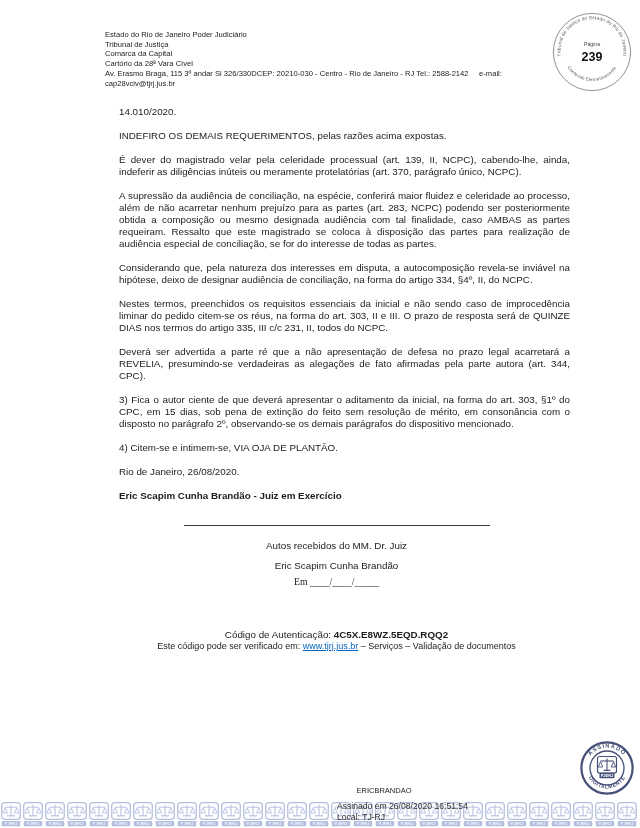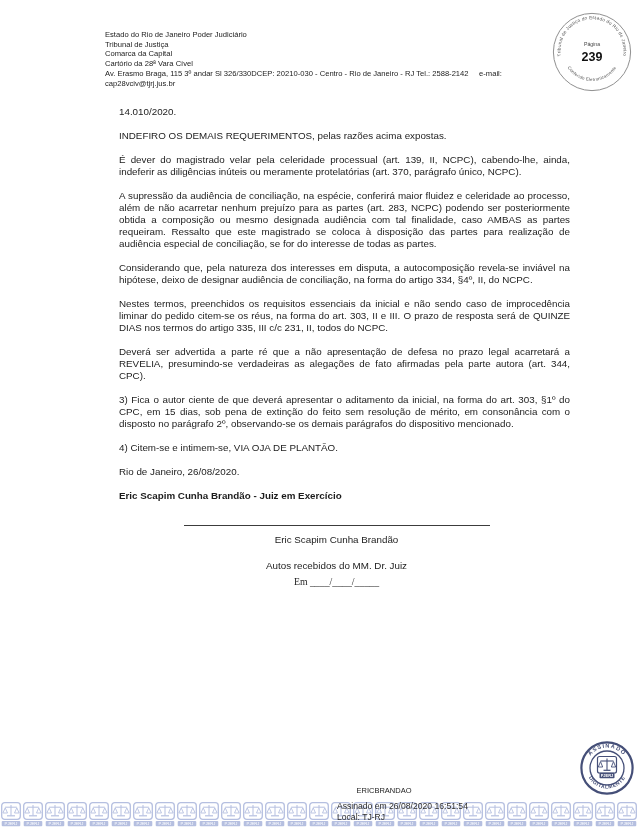--- a/index.html
+++ b/index.html
@@ -111,24 +111,32 @@
     <p>Considerando que, pela natureza dos interesses em disputa, a autocomposição revela-se inviável na hipótese, deixo de designar audiência de conciliação, na forma do artigo 334, §4º, II, do NCPC.</p>
     <p>Nestes termos, preenchidos os requisitos essenciais da inicial e não sendo caso de improcedência liminar do pedido citem-se os réus, na forma do art. 303, II e III. O prazo de resposta será de QUINZE DIAS nos termos do artigo 335, III c/c 231, II, todos do NCPC.</p>
     <p>Deverá ser advertida a parte ré que a não apresentação de defesa no prazo legal acarretará a REVELIA, presumindo-se verdadeiras as alegações de fato afirmadas pela parte autora (art. 344, CPC).</p>
     <p>3) Fica o autor ciente de que deverá apresentar o aditamento da inicial, na forma do art. 303, §1º do CPC, em 15 dias, sob pena de extinção do feito sem resolução de mérito, em consonância com o disposto no parágrafo 2º, observando-se os demais parágrafos do dispositivo mencionado.</p>
     <p>4) Citem-se e intimem-se, VIA OJA DE PLANTÃO.</p>
 
     <p class="date-line">Rio de Janeiro, 26/08/2020.</p>
     <p class="judge-line">Eric Scapim Cunha Brandão - Juiz em Exercício</p>
 
     <div class="sig-rule"></div>
+    <div class="receipt-line receipt-1">Autos recebidos do MM. Dr. Juiz</div>
     <div class="receipt-line receipt-2">Eric Scapim Cunha Brandão</div>
-    <div class="receipt-line receipt-1">Autos recebidos do MM. Dr. Juiz</div>
     <div class="receipt-line receipt-3">Em ____/____/_____</div>
 
+    <div class="auth-block">
+      <div class="auth-line-1">
+        <span>Código de Autenticação: </span><span class="auth-code">4C5X.E8WZ.5EQD.RQQ2</span>
+      </div>
+      <div class="auth-line-2">
+        <span>Este código pode ser verificado em: </span><span class="auth-link">www.tjrj.jus.br</span><span> – Serviços – Validação de documentos</span>
+      </div>
+    </div>
   </div>
 
   <div class="footer-pagenum">110</div>
   <div class="footer-user">ERICBRANDAO</div>
 
   <div class="watermark-band">
       <svg width="20" height="25" viewBox="0 0 20 25">
     <rect x="0.7" y="0.7" width="18.6" height="16.6" rx="3" fill="none" stroke="#b5bfe0" stroke-width="1.3"></rect>
     <line x1="10" y1="3" x2="10" y2="13.5" stroke="#b5bfe0" stroke-width="1"></line>
     <line x1="4.2" y1="5.2" x2="15.8" y2="5.2" stroke="#b5bfe0" stroke-width="1"></line>

